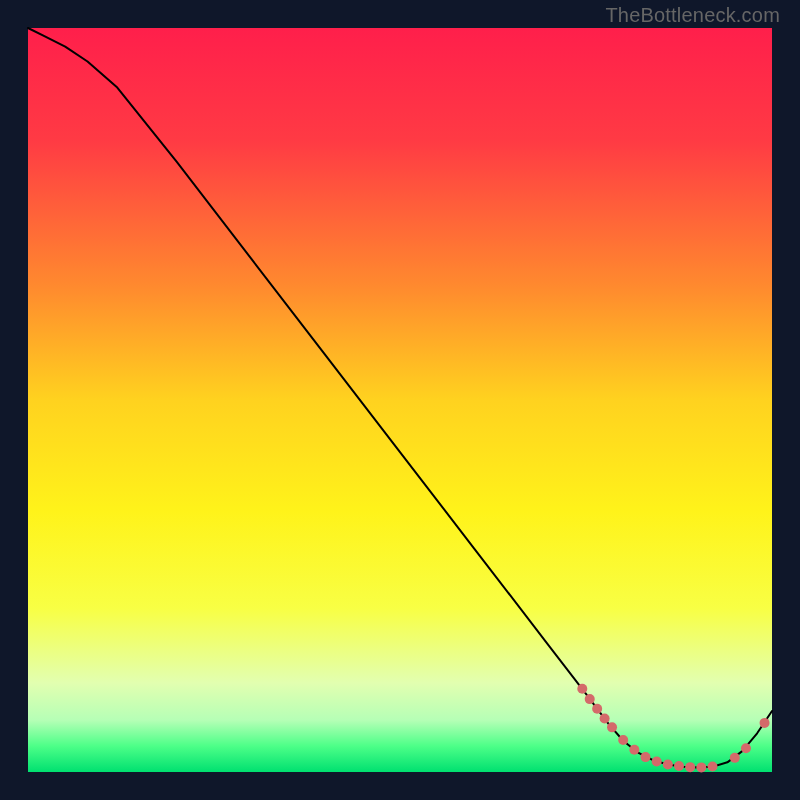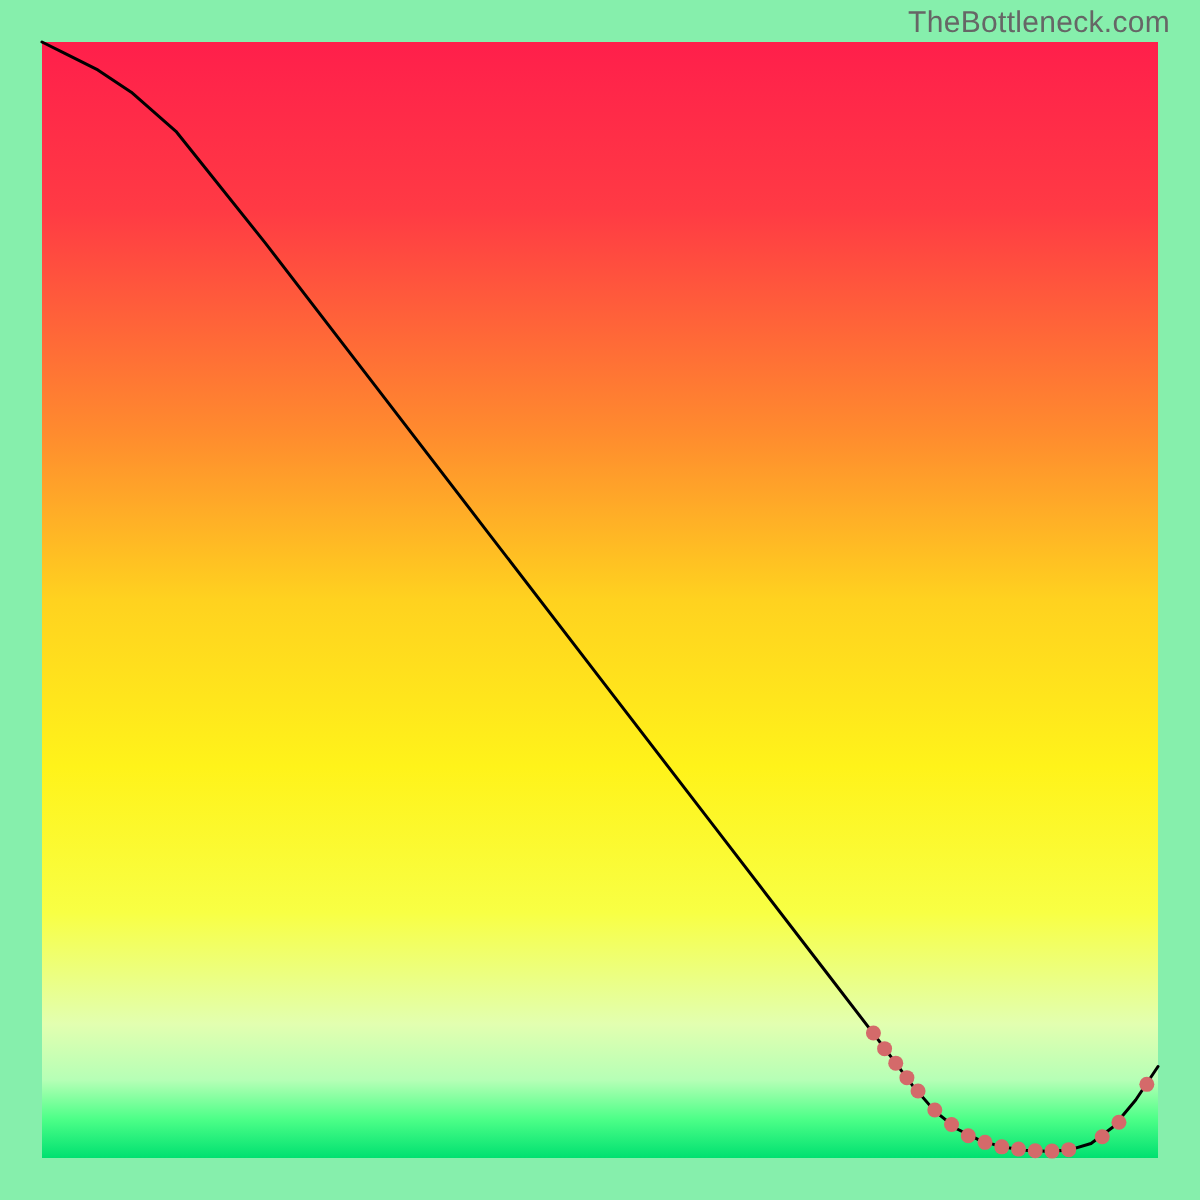--- a/index.html
+++ b/index.html
@@ -10,21 +10,21 @@
     background: #000;
     overflow: hidden;
     font-family: Arial, Helvetica, sans-serif;
   }
   .frame {
     position: absolute;
     left: 0;
     top: 0;
     width: 800px;
     height: 800px;
-    background: #86efac;
+    background: #0f172a;
   }
   .watermark {
     position: absolute;
     top: 4px;
     right: 20px;
     color: #666;
     font-size: 20px;
     font-weight: 500;
     letter-spacing: 0.2px;
   }

